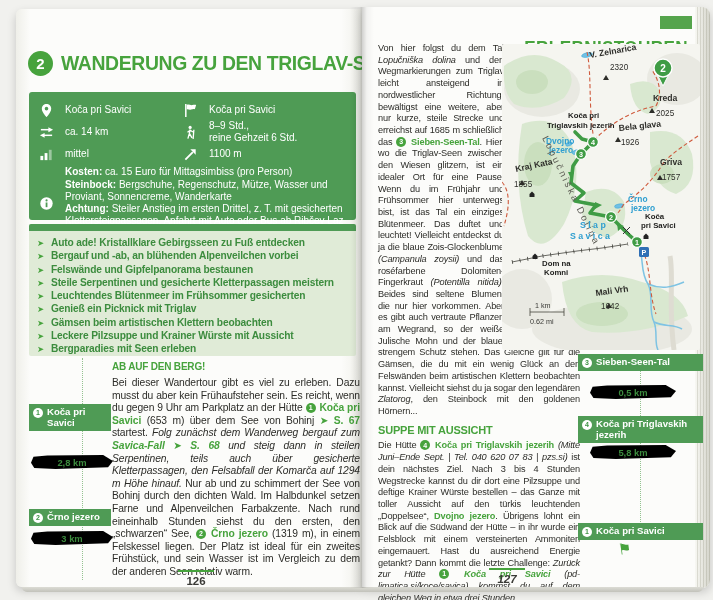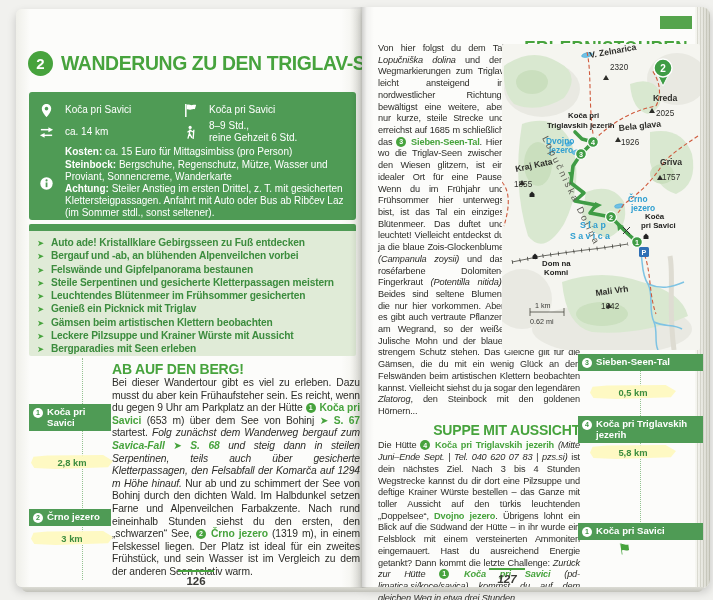--- a/index.html
+++ b/index.html
@@ -33,55 +33,55 @@
   .ib-t1{width:118px;flex:0 0 auto;}
   .ib-t2{flex:1;white-space:pre-line;}
   .ib-note{display:flex;margin-top:2px;}
   .ib-note .ib-ic{align-self:center;}
   .ib-note .b{font-weight:bold;}
   .hlbox{position:absolute;left:13px;top:215px;width:327px;height:132px;background:#e0ebd7;
     border-radius:2px;box-sizing:border-box;padding:12px 8px 4px 8px;}
   .hlbox::before{content:"";position:absolute;left:0;top:0;width:100%;height:7px;background:#4f9b55;border-radius:2px 2px 0 0;}
   .hl{display:flex;gap:7px;font-size:10.2px;font-weight:bold;color:#3c8c3e;line-height:13.3px;letter-spacing:-.15px;}
   .hl-arrow{color:#47a33d;font-size:8.5px;flex:0 0 auto;transform:translateY(.5px);}
-  .lp-section{position:absolute;left:96px;top:352px;color:#47a33d;font-weight:bold;font-size:14px;letter-spacing:-.2px;}
+  .lp-section{position:absolute;left:96px;top:352px;color:#47a33d;font-weight:bold;font-size:10px;letter-spacing:-.2px;}
   .lp-body{position:absolute;left:96px;top:368px;width:248px;font-size:10.3px;line-height:12.6px;
     text-align:justify;letter-spacing:-.1px;}
   .g{color:#47a33d;font-weight:bold;}
   .gi{color:#47a33d;font-weight:bold;font-style:italic;}
   .i{font-style:italic;}
   .b{font-weight:bold;}
   .tbadge{display:inline-flex;width:10px;height:10px;border-radius:50%;background:#47a33d;color:#fff;
     font-size:7px;font-weight:bold;align-items:center;justify-content:center;vertical-align:1px;margin-right:1px;}
   .station{position:absolute;background:#4f9b55;color:#fff;font-size:9.6px;font-weight:bold;
     padding:3px 4px;display:flex;gap:4px;align-items:flex-start;line-height:1.1;box-sizing:border-box;}
   .st-num{flex:0 0 auto;width:10px;height:10px;border-radius:50%;background:#fff;color:#3f9445;
     font-size:7px;font-weight:bold;display:flex;align-items:center;justify-content:center;margin-top:.5px;}
-  .brush{position:absolute;background:#fef9c3;height:14px;display:flex;align-items:center;justify-content:center;
+  .brush{position:absolute;background:#000000;height:14px;display:flex;align-items:center;justify-content:center;
     font-size:9.4px;font-weight:bold;color:#3c8c3e;
     clip-path:polygon(0 55%,3% 12%,20% 4%,88% 0,100% 42%,94% 88%,30% 100%,4% 92%);}
   .dot-v{position:absolute;width:0;border-left:1.6px dotted #93c28f;}
   .pgnum{position:absolute;width:44px;text-align:center;font-weight:bold;font-size:11.5px;color:#3a3a36;}
   .pgnum::before{content:"";display:block;width:36px;height:1.8px;background:#47a33d;margin:0 auto 3px;}
   .lp-st1{left:13px;top:395px;width:82px;}
   .lp-d1{left:15px;top:446px;width:82px;}
   .lp-st2{left:13px;top:500px;width:82px;}
   .lp-d2{left:15px;top:522px;width:82px;}
   .lp-dot{left:66px;top:349px;height:222px;}
   .lp-pg{left:158px;top:561px;}
 
   
   .rp-header{position:absolute;top:9px;left:110px;right:18px;display:flex;align-items:flex-end;gap:9px;justify-content:flex-end;flex-direction:column;}
   .hdr-bar{width:32px;height:13px;background:#55a44c;flex:0 0 auto;}
   .hdr-sq{width:24px;height:13px;background:#55a44c;flex:0 0 auto;}
   .hdr-text{color:#47a33d;font-weight:bold;font-size:18px;letter-spacing:.4px;transform:scaleX(.95);transform-origin:center;white-space:nowrap;}
   .rp-flow{position:absolute;left:16px;top:36px;width:202px;font-size:9.2px;line-height:11.7px;
     text-align:justify;letter-spacing:-.15px;}
   .map-spacer{float:right;width:76px;height:292px;}
-  .rp-section{color:#47a33d;font-weight:bold;font-size:14px;margin:7px 0 4px 13px;letter-spacing:-.2px;text-align:right;}
+  .rp-section{color:#47a33d;font-weight:bold;font-size:11px;margin:7px 0 4px 0;letter-spacing:-.2px;text-align:left;}
   .rp-st3{left:216px;top:347px;width:125px;}
   .rp-d1{left:228px;top:378px;width:86px;}
   .rp-st4{left:216px;top:409px;width:125px;}
   .rp-d2{left:228px;top:438px;width:86px;}
   .rp-st1{left:216px;top:516px;width:125px;}
   .rp-dot{left:278px;top:363px;height:170px;}
   .rp-flag{position:absolute;left:256px;top:533px;color:#47a33d;font-size:15px;
     font-family:"DejaVu Sans",sans-serif;transform:rotate(-8deg);}
   .rp-pg{left:123px;top:561px;font-style:italic;}
   #map-svg{position:absolute;left:140px;top:37px;}
@@ -138,20 +138,37 @@
         </span>
         <span class="ib-t1">ca. 14 km</span>
         <span class="ib-ic">
           <svg width="15" height="15" viewBox="0 0 16 16" stroke="#fff" stroke-width="1.4" fill="none">
               <circle cx="7.6" cy="2.6" r="1.7" fill="#fff" stroke="none"></circle>
               <path d="M7.6 4.6 L6.8 9 L5.2 14.6 M6.8 9 L9.6 13.8 M7.7 5.6 L10.6 7.4 M7.7 5.6 L4.8 7.8 M11.6 5 L10.8 15"></path>
             </svg>
         </span>
         <span class="ib-t2">8–9 Std.,
 reine Gehzeit 6 Std.</span>
+      </div>
+      <div class="ib-row">
+        <span class="ib-ic">
+          <svg width="15" height="15" viewBox="0 0 16 16">
+              <rect x="1.5" y="9.5" width="3" height="4.5" fill="#fff"></rect>
+              <rect x="6" y="6.5" width="3" height="7.5" fill="#fff"></rect>
+              <rect x="10.5" y="3" width="3" height="11" fill="#fff" opacity=".45"></rect>
+            </svg>
+        </span>
+        <span class="ib-t1">mittel</span>
+        <span class="ib-ic">
+          <svg width="15" height="15" viewBox="0 0 16 16">
+              <line x1="2.5" y1="13.5" x2="10.5" y2="5.5" stroke="#fff" stroke-width="2"></line>
+              <polygon points="13.5,2.5 13.5,8.2 7.8,2.5" fill="#fff"></polygon>
+            </svg>
+        </span>
+        <span class="ib-t2">1100 m</span>
       </div>
       <div class="ib-note">
         <span class="ib-ic">
           <svg width="15" height="15" viewBox="0 0 16 16">
               <circle cx="8" cy="8" r="6.6" fill="#fff"></circle>
               <rect x="7.1" y="6.9" width="1.9" height="5" fill="#4f9b55"></rect>
               <circle cx="8.05" cy="4.7" r="1.15" fill="#4f9b55"></circle>
             </svg>
         </span>
         <div style="flex:1">

